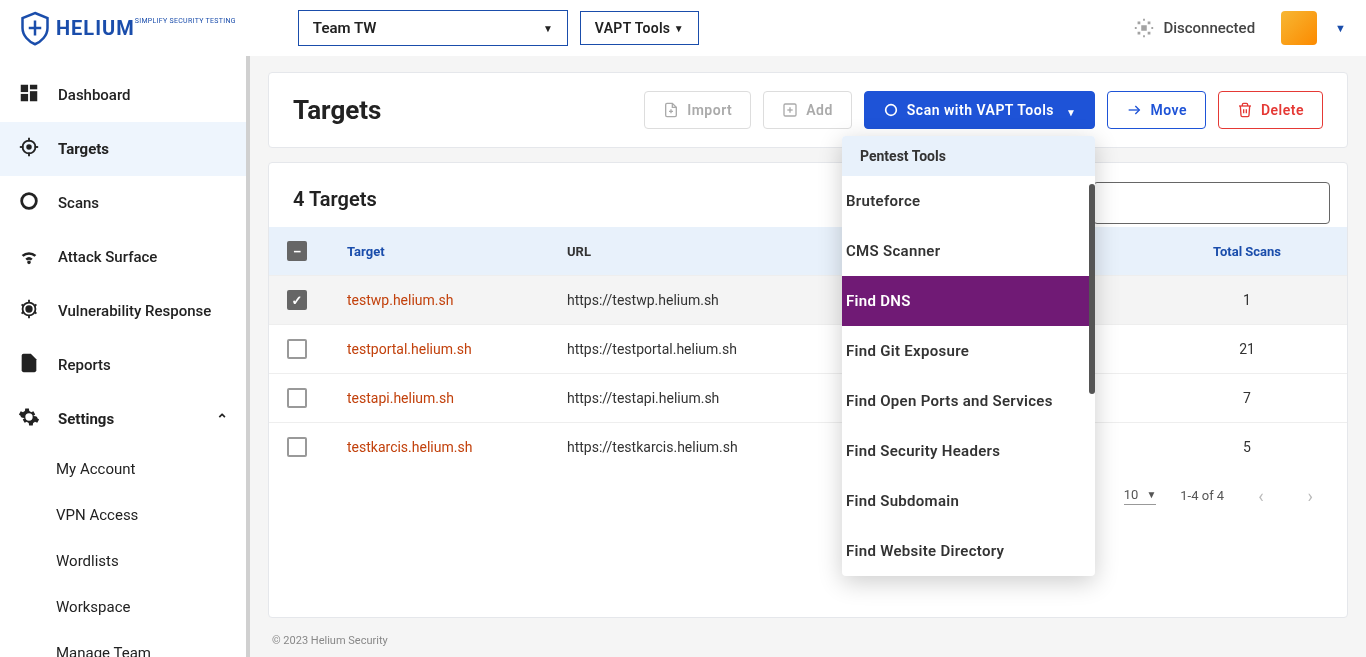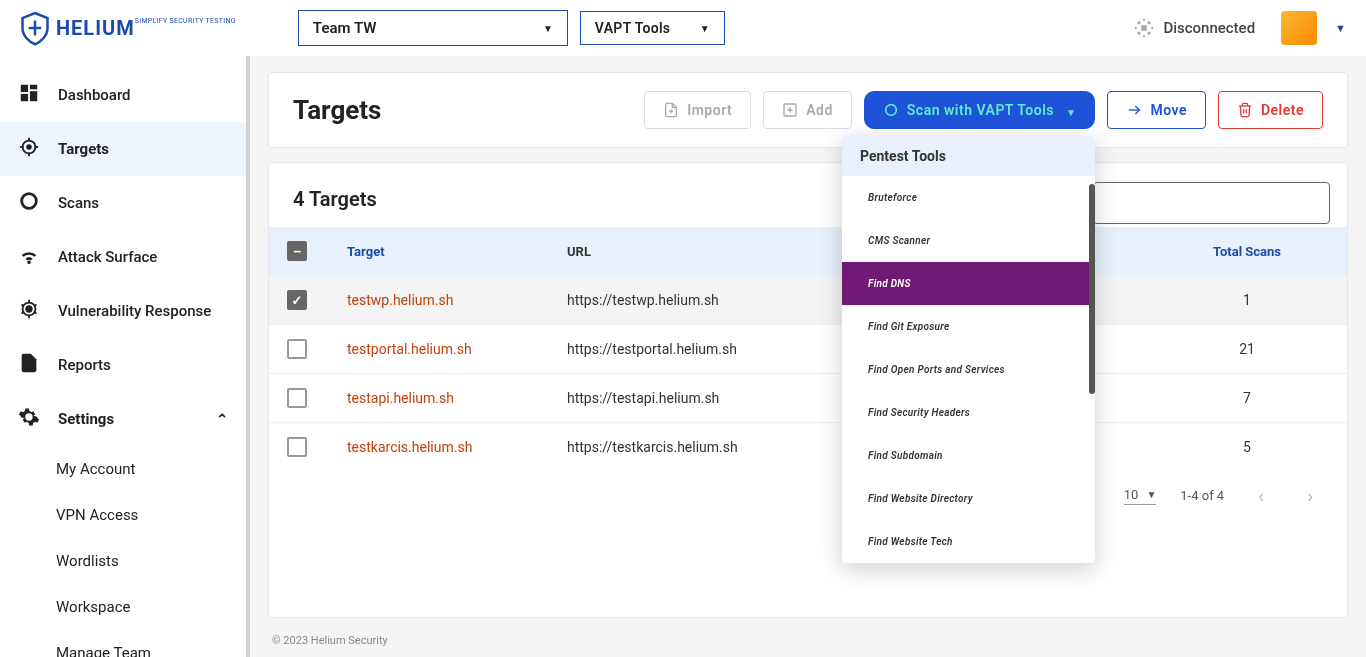--- a/index.html
+++ b/index.html
@@ -61,21 +61,21 @@
       font-size: 15px;
       font-weight: 600;
       color: #222;
       cursor: pointer;
       background: #fff;
     }
     .dropdown-team {
       width: 270px;
     }
     .dropdown-tools {
-      width: 145px;
+      width: 119px;
       font-size: 14px;
       letter-spacing: 0.3px;
     }
     .dropdown .chev {
       font-size: 10px;
     }
     .header-spacer {
       flex: 1;
     }
     .status {
@@ -187,22 +187,21 @@
       align-items: flex-end;
       gap: 8px;
     }
     .btn.disabled {
       color: #aaa;
       border-color: #ddd;
     }
     .btn-primary {
       background: #1e53d7;
       border-color: #1e53d7;
-      color: #5eead4;
-      border-radius: 10px;
+      color: #ffffff;
     }
     .btn-move {
       border-color: #1e53d7;
       color: #1e53d7;
     }
     .btn-delete {
       border-color: #e53935;
       color: #e53935;
     }
     .btn svg {
@@ -330,27 +329,26 @@
       overflow: hidden;
     }
     .menu-header {
       background: #e8f1fb;
       padding: 12px 18px;
       font-size: 14px;
       font-weight: 700;
       color: #333;
     }
     .menu-item {
-      padding: 16px 26px;
-      font-size: 10px;
+      padding: 16px 4px;
+      font-size: 15px;
       font-weight: 600;
       color: #333;
       cursor: pointer;
       letter-spacing: 0.3px;
-      font-style: italic;
     }
     .menu-item.sel {
       background: #701a75;
       color: #fff;
     }
     .menu-scroll {
       max-height: 400px;
       overflow: hidden;
       position: relative;
     }

